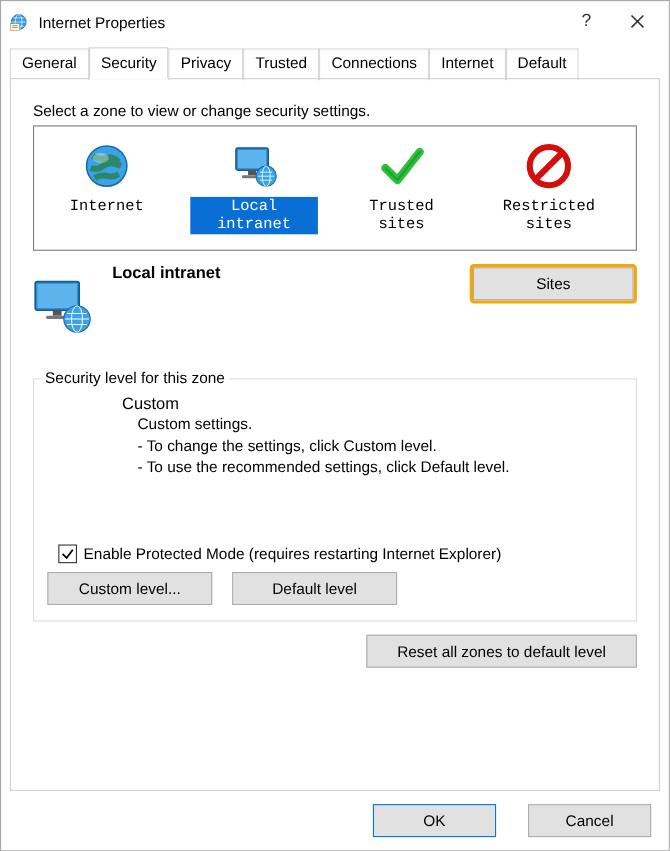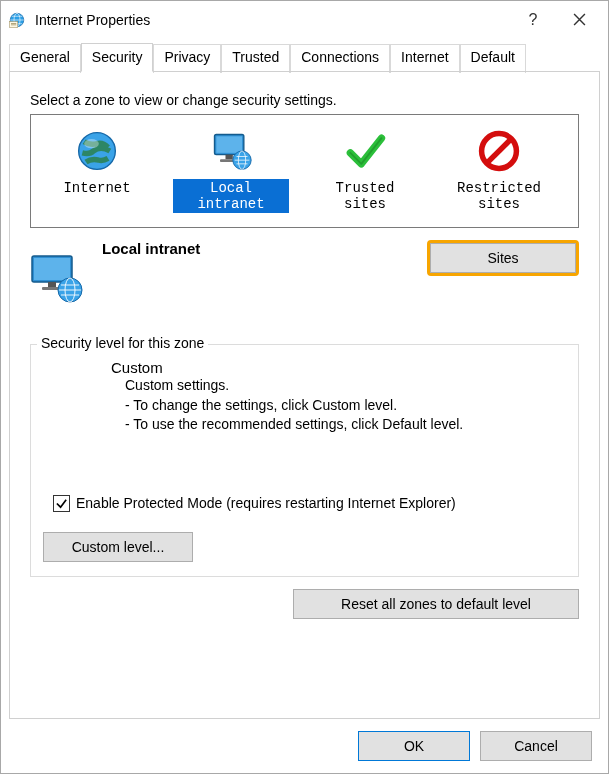--- a/index.html
+++ b/index.html
@@ -29,26 +29,26 @@
     .sitesbtn { display: inline-flex; align-items: center; justify-content: center; width: 146px; height: 30px; font-size: 14px; background: #e1e1e1; border: 1px solid #adadad; cursor: default; }
     .sitesbtn-hl { border: 3px solid #f7a500; border-radius: 4px; }
     .fieldset { border: 1px solid #dcdcdc; margin-top: 36px; padding: 6px 12px 14px 12px; position: relative; }
     .fieldset .legend { position: absolute; top: -10px; left: 6px; background: #fff; padding: 0 4px; font-size: 14px; }
     .custombox { margin-left: 68px; margin-top: 8px; }
     .custombox .title { font-weight: 400; font-size: 15px; }
     .custombox .line { font-size: 14px; margin-left: 14px; line-height: 1.4; }
     .checkrow { display: flex; align-items: flex-start; margin-top: 60px; margin-left: 10px; gap: 6px; font-size: 14px; }
     .checkbox { width: 17px; height: 17px; border: 1px solid #333; display: flex; align-items: center; justify-content: center; background: #fff; }
     .checkbox svg { width: 13px; height: 13px; }
-    .btnrow { display: flex; justify-content: flex-start; gap: 18px; margin-top: 20px; }
+    .btnrow { display: flex; justify-content: flex-start; gap: 18px; margin-top: 8px; }
     .btn { width: 150px; height: 30px; display: inline-flex; align-items: center; justify-content: center; font-size: 14px; background: #e1e1e1; border: 1px solid #adadad; cursor: default; }
-    .btn.wide { width: 286px; margin-top: 12px; }
+    .btn.wide { width: 246px; margin-top: 12px; }
     .reset-row { display: flex; justify-content: flex-end; }
     .dlgbuttons { display: flex; justify-content: flex-end; gap: 10px; padding: 12px 16px 12px 0; }
-    .dlgbuttons .btn { width: 112px; height: 30px; }
+    .dlgbuttons .btn { width: 112px; height: 30px; margin-left: 19px; }
     .dlgbuttons .btn.default { border: 1.5px solid #0078d7; }
   </style>
 </head>
 <body>
 
 <div class="window">
   <div class="titlebar">
     <span class="icon">
       <svg viewBox="0 0 24 24" width="18" height="18">
         <circle cx="12" cy="12" r="9" fill="#2b9fe6" stroke="#1668a8" stroke-width="1"></circle>
@@ -160,20 +160,21 @@
       <div class="checkrow">
         <span class="checkbox">
           <svg viewBox="0 0 14 14">
               <path d="M2 7 L6 11 L12 3" stroke="#000" stroke-width="1.8" fill="none"></path>
             </svg>
         </span>
         <span>Enable Protected Mode (requires restarting Internet Explorer)</span>
       </div>
       <div class="btnrow">
         <div class="btn">Custom level...</div>
+        <div class="btn">Default level</div>
       </div>
     </div>
 
     <div class="reset-row">
       <div class="btn wide">Reset all zones to default level</div>
     </div>
   </div>
 
   <div class="dlgbuttons">
     <div class="btn default">OK</div>

